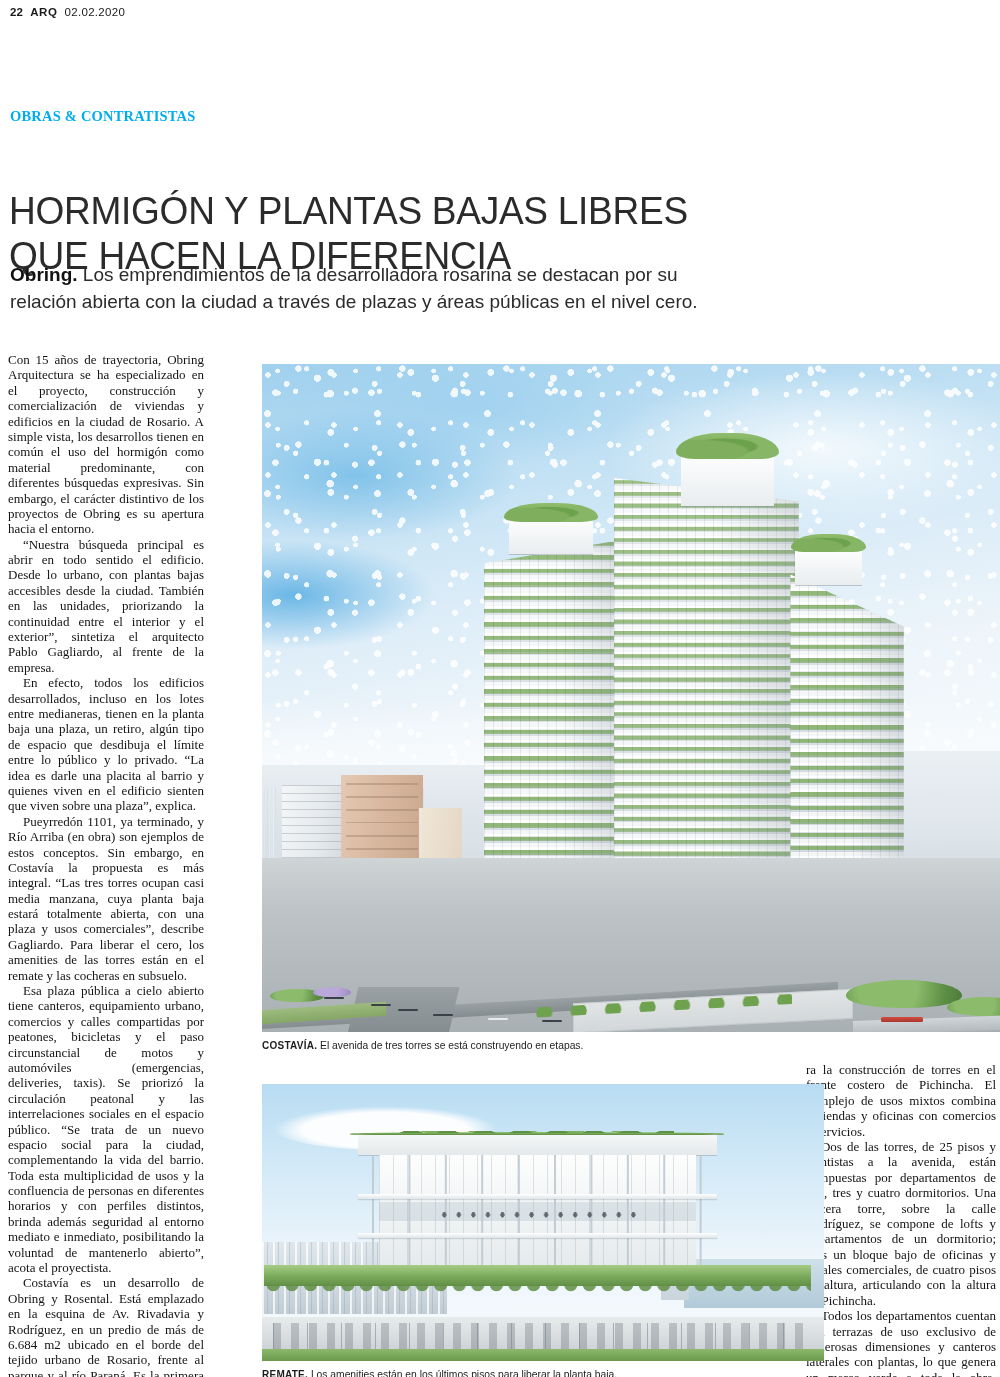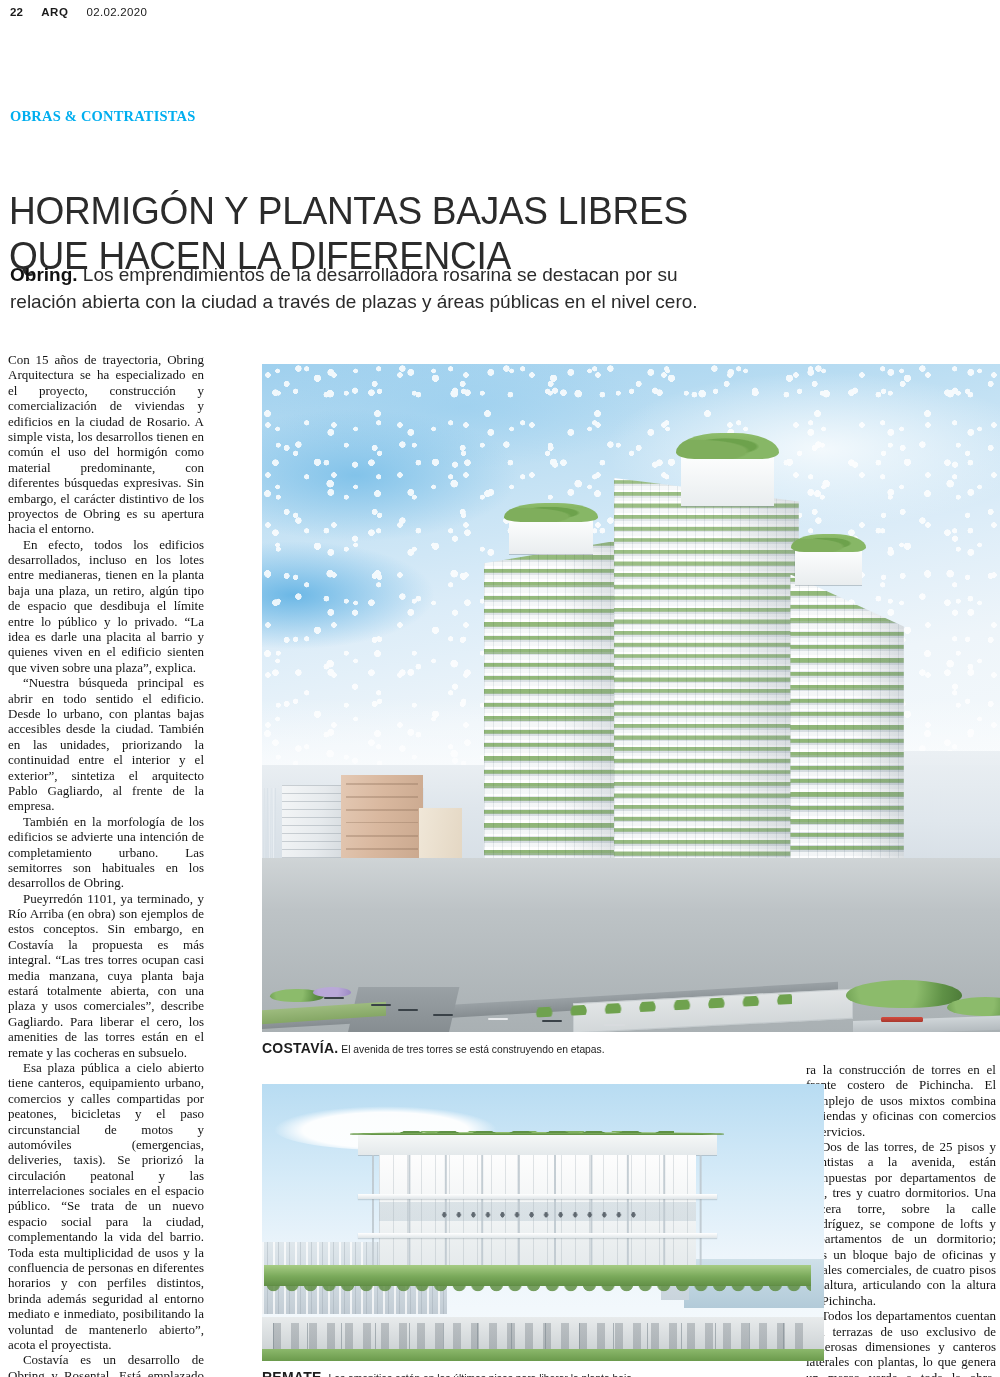--- a/index.html
+++ b/index.html
@@ -16,21 +16,21 @@
     overflow: hidden;
   }
 
   
   #folio {
     position: absolute;
     left: 10px;
     top: 6px;
     display: flex;
     align-items: flex-start;
-    gap: 18px;
+    gap: 7px;
     font-family: "Liberation Sans", sans-serif;
     font-size: 11.5px;
     letter-spacing: .2px;
     color: #1a1a1a;
   }
   #folio .pg { font-weight: bold; }
   #folio .sec { font-weight: bold; letter-spacing: .6px; }
   #folio .date { font-weight: normal; letter-spacing: .3px; }
 
   
@@ -113,21 +113,21 @@
   }
   .caption {
     font-family: "Liberation Sans", sans-serif;
     font-size: 10.3px;
     line-height: 1.3;
     color: #1d1d1d;
     padding-top: 7px;
   }
   .caption .cap-lede {
     font-weight: bold;
-    font-size: 14px;
+    font-size: 10px;
     letter-spacing: .25px;
   }
 
   #fig-top { left: 222px; top: 348px; width: 778px; }
   #fig-top .frame { width: 778px; height: 668px; }
 
   #fig-bottom { left: 222px; top: 1068px; width: 562px; }
   #fig-bottom .frame { width: 562px; height: 277px; }
 
   
@@ -468,23 +468,22 @@
 </div>
 
 <div id="kicker">OBRAS &amp; CONTRATISTAS</div>
 
 <h1 id="headline">HORMIGÓN Y PLANTAS BAJAS LIBRES QUE HACEN LA DIFERENCIA</h1>
 
 <div id="lead"><span class="lead-lede">Obring.</span><span> Los emprendimientos de la desarrolladora rosarina se destacan por su relación abierta con la ciudad a través de plazas y áreas públicas en el nivel cero.</span></div>
 
 <div class="bodycol" id="col-left">
   <p class="first">Con 15 años de trayectoria, Obring Arquitectura se ha especializado en el proyecto, construcción y comercialización de viviendas y edificios en la ciudad de Rosario. A simple vista, los desarrollos tienen en común el uso del hormigón como material predominante, con diferentes búsquedas expresivas. Sin embargo, el carácter distintivo de los proyectos de Obring es su apertura hacia el entorno.</p>
+  <p>“Nuestra búsqueda principal es abrir en todo sentido el edificio. Desde lo urbano, con plantas bajas accesibles desde la ciudad. También en las unidades, priorizando la continuidad entre el interior y el exterior”, sintetiza el arquitecto Pablo Gagliardo, al frente de la empresa.</p>
   <p>En efecto, todos los edificios desarrollados, incluso en los lotes entre medianeras, tienen en la planta baja una plaza, un retiro, algún tipo de espacio que desdibuja el límite entre lo público y lo privado. “La idea es darle una placita al barrio y quienes viven en el edificio sienten que viven sobre una plaza”, explica.</p>
-  <p>“Nuestra búsqueda principal es abrir en todo sentido el edificio. Desde lo urbano, con plantas bajas accesibles desde la ciudad. También en las unidades, priorizando la continuidad entre el interior y el exterior”, sintetiza el arquitecto Pablo Gagliardo, al frente de la empresa.</p>
-  <p>También en la morfología de los edificios se advierte una intención de completamiento urbano. Las semitorres son habituales en los desarrollos de Obring.</p>
   <p>Pueyrredón 1101, ya terminado, y Río Arriba (en obra) son ejemplos de estos conceptos. Sin embargo, en Costavía la propuesta es más integral. “Las tres torres ocupan casi media manzana, cuya planta baja estará totalmente abierta, con una plaza y usos comerciales”, describe Gagliardo. Para liberar el cero, los amenities de las torres están en el remate y las cocheras en subsuelo.</p>
   <p>Esa plaza pública a cielo abierto tiene canteros, equipamiento urbano, comercios y calles compartidas por peatones, bicicletas y el paso circunstancial de motos y automóviles (emergencias, deliveries, taxis). Se priorizó la circulación peatonal y las interrelaciones sociales en el espacio público. “Se trata de un nuevo espacio social para la ciudad, complementando la vida del barrio. Toda esta multiplicidad de usos y la confluencia de personas en diferentes horarios y con perfiles distintos, brinda además seguridad al entorno mediato e inmediato, posibilitando la voluntad de mantenerlo abierto”, acota el proyectista.</p>
   <p>Costavía es un desarrollo de Obring y Rosental. Está emplazado en la esquina de Av. Rivadavia y Rodríguez, en un predio de más de 6.684 m2 ubicado en el borde del tejido urbano de Rosario, frente al parque y al río Paraná. Es la primera obra del área que surge de un convenio urbanístico pa-</p>
 </div>
 
 <div class="bodycol" id="col-right">
   <p class="first">ra la construcción de torres en el frente costero de Pichincha. El complejo de usos mixtos combina viviendas y oficinas con comercios y servicios.</p>
   <p>Dos de las torres, de 25 pisos y frentistas a la avenida, están compuestas por departamentos de dos, tres y cuatro dormitorios. Una tercera torre, sobre la calle Rodríguez, se compone de lofts y departamentos de un dormitorio; más un bloque bajo de oficinas y locales comerciales, de cuatro pisos de altura, articulando con la altura de Pichincha.</p>
   <p>Todos los departamentos cuentan con terrazas de uso exclusivo de generosas dimensiones y canteros laterales con plantas, lo que genera un marco verde a toda la obra. Además, tienen un diseño moderno donde “se prioriza la flexibilidad de los espacios</p>
 </div>

